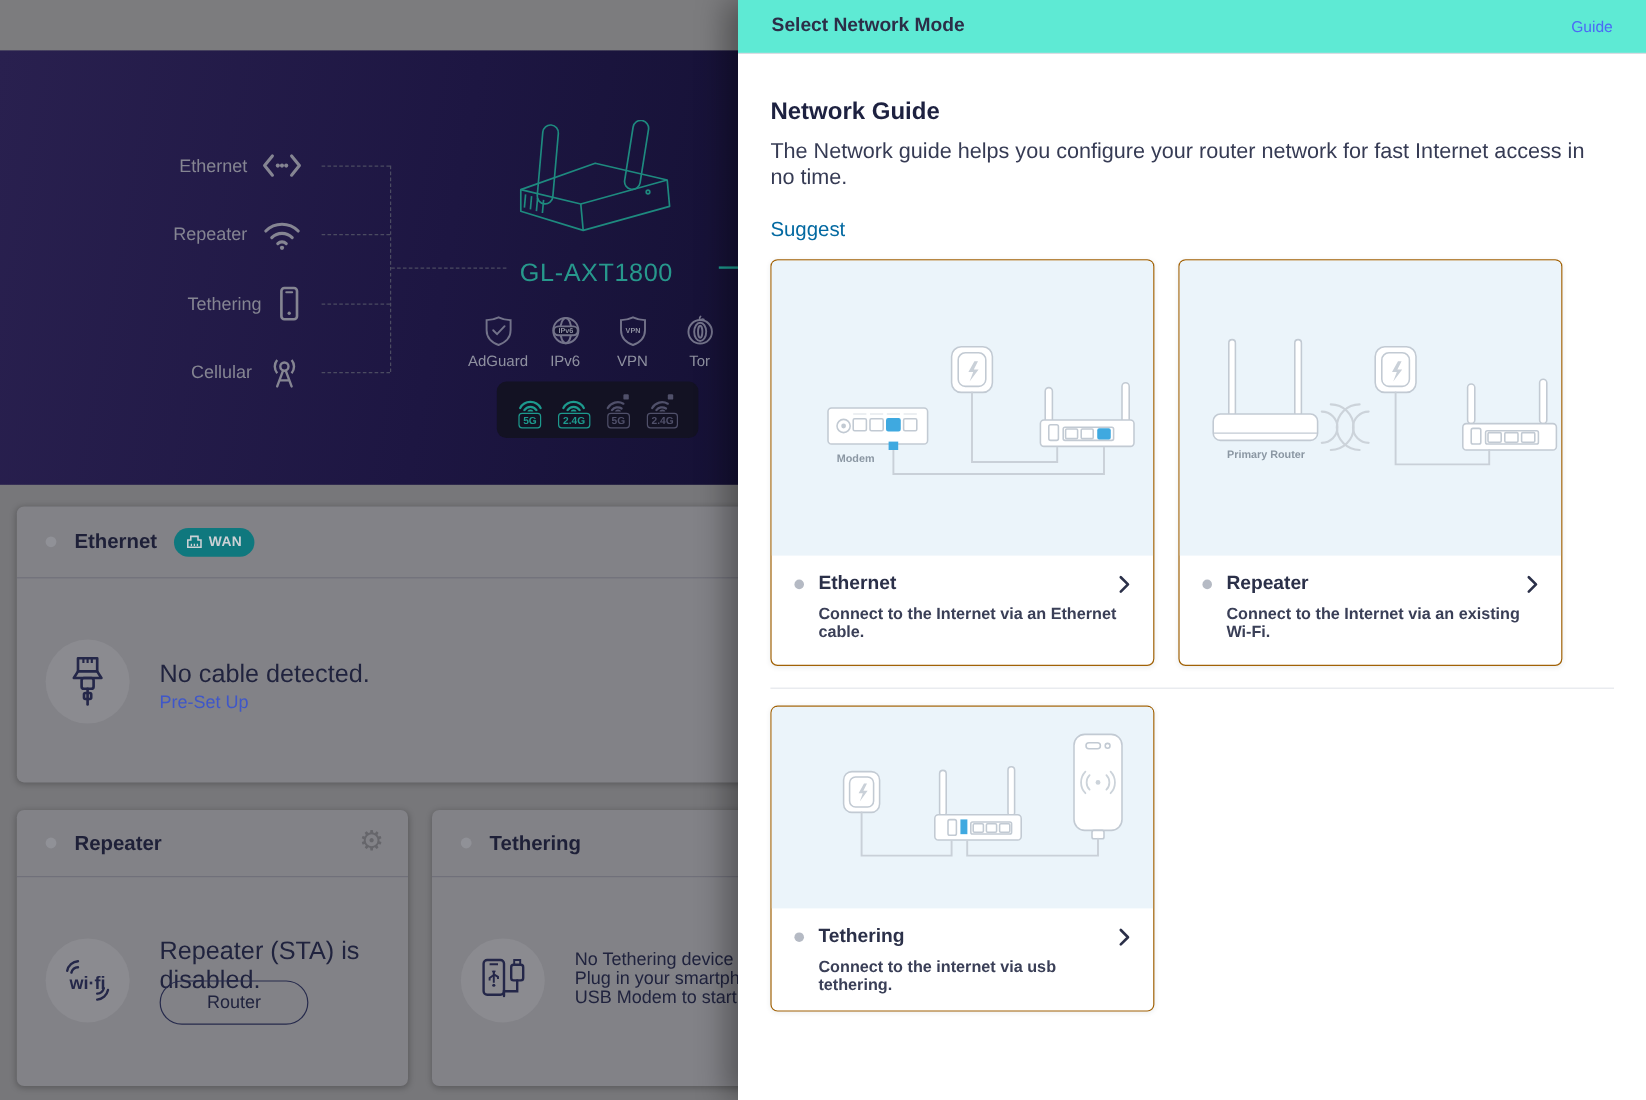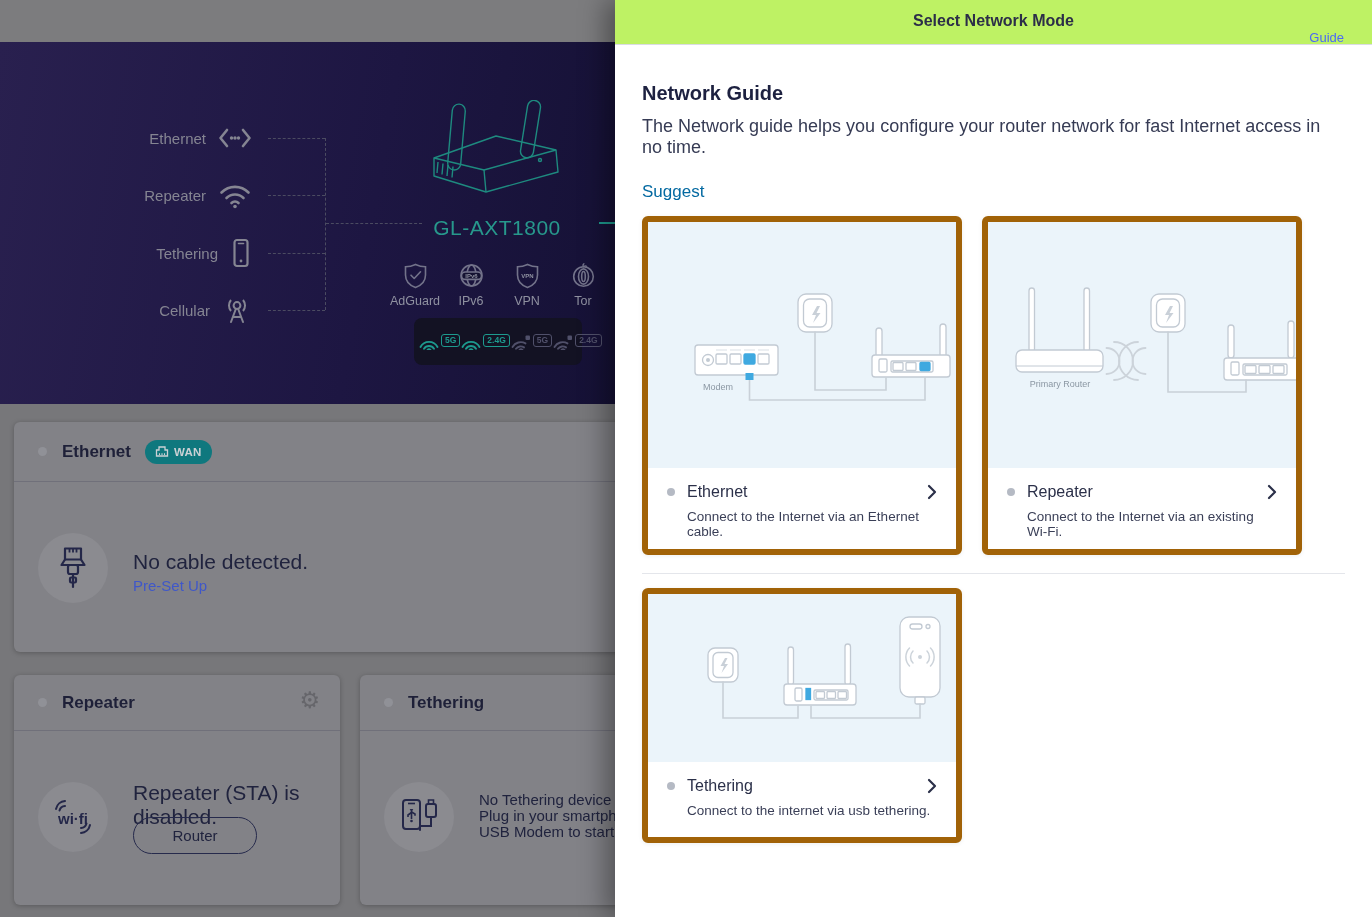--- a/index.html
+++ b/index.html
@@ -18,21 +18,21 @@
   .teal-seg { position:absolute; height:0; border-top:2px solid #1d9a8e; }
   .router-svg { position:absolute; left:420px; top:100px; }
   .router-label { position:absolute; left:418px; top:216px; width:158px; text-align:center;
                   color:#27988c; font-size:21px; letter-spacing:.5px; }
   .features { position:absolute; left:383px; top:252px; width:228px; display:flex; justify-content:space-between; }
   .feat { width:56px; text-align:center; color:#73738a; }
   .feat svg { display:block; margin:0 auto; }
   .feat-label { font-size:12.5px; color:#8f91a0; margin-top:5px; }
   .wifibox { position:absolute; left:414px; top:318px; width:168px; height:47px; background:#131223;
              border-radius:8px; display:flex; align-items:center; justify-content:space-evenly; padding:0 4px; }
-  .wbadge { display:flex; flex-direction:row; align-items:flex-start; gap:1px; cursor:pointer; }
+  .wbadge { display:flex; flex-direction:column; align-items:center; gap:1px; cursor:pointer; }
   .wbadge.on { color:#1d9a8e; } .wbadge.off { color:#50506a; }
   .wpill { font-size:8.5px; font-weight:bold; border:1px solid currentColor; border-radius:3px;
            padding:0 3px; line-height:11px; }
 
   .lcard { position:absolute; background:#828287; border-radius:6px; box-shadow:0 1px 5px rgba(0,0,0,.25); }
   .lcard-h { display:flex; align-items:center; padding:0 24px; border-bottom:1px solid #70707a; }
   .dot { width:9px; height:9px; border-radius:50%; background:#909197; flex:0 0 auto; }
   .lcard-title { font-size:17px; font-weight:bold; color:#1e2038; margin-left:15px; }
   .wan-badge { margin-left:14px; height:24px; border-radius:13px; background:#0f787e; color:#ccd1d5;
                display:flex; align-items:center; gap:5px; padding:0 10px; font-size:11.5px; font-weight:bold;
@@ -42,31 +42,31 @@
   .status { font-size:21px; color:#20233e; }
   .blue-link { font-size:15px; color:#3f57c9; cursor:pointer; margin-top:3px; }
   .btn-outline { position:absolute; width:124px; height:37px; border:1.5px solid #262a4c; border-radius:19px;
                  background:transparent; color:#20233e; font-size:15px; font-family:inherit; cursor:pointer; }
   .gear { position:absolute; right:20px; top:14px; font-size:23px; color:#66666b; line-height:1; cursor:pointer; }
   .tl { font-size:15px; line-height:16.2px; color:#20233e; white-space:nowrap; }
 
   
   .panel { position:absolute; left:615px; top:0; width:757px; height:917px; background:#ffffff;
            box-shadow:-10px 0 24px rgba(0,0,0,.35); }
-  .p-head { height:45px; background:#bef264; border-bottom:1px solid #dadce3; display:flex;
-            align-items:center; padding:12px 28px;flex-direction:column; }
+  .p-head { height:45px; background:#5eead4; border-bottom:1px solid #dadce3; display:flex;
+            align-items:center; padding:0 28px; }
   .p-title { font-size:16px; font-weight:bold; color:#2c2e48; }
   .p-exit { margin-left:auto; font-size:13px; color:#4b69f6; cursor:pointer; text-decoration:none; }
   .p-body { padding:0 27px; }
   .p-h1 { margin-top:37px; font-size:20px; font-weight:bold; color:#1d2140; }
   .p-desc { margin-top:11px; font-size:18px; color:#363b54; }
   .p-sec { margin-top:24px; font-size:17px; color:#0369a1; }
   .opt-row { margin-top:14px; display:flex; gap:20px; }
-  .opt-card { width:320px; border:6px solid #a16207; border-radius:6px; background:#fff;
-              box-shadow:0 1px 4px rgba(31,45,61,.08); overflow:hidden; cursor:pointer; }
+  .opt-card { width:320px; border:1px solid #a16207; border-radius:6px; background:#fff;
+              box-shadow:0 1px 4px rgba(31,45,61,.08); overflow:hidden; cursor:pointer;font-weight:bold; }
   .opt-card.h339 { height:339px; } .opt-card.h255 { height:255px; }
   .illus { position:relative; background:#ebf4fa; }
   .illus.h246 { height:246px; } .illus.h168 { height:168px; }
   .illus svg { position:absolute; left:0; top:0; }
   .illu-label { position:absolute; font-size:9px; color:#8b97a3; text-align:center; }
   .opt-info { padding:15px 19px 0; }
   .opt-top { display:flex; align-items:center; }
   .bullet { width:8px; height:8px; border-radius:50%; background:#b5bac4; flex:0 0 auto; }
   .opt-label { margin-left:12px; font-size:16px; color:#2b3049; }
   .chev { margin-left:auto; display:flex; }

